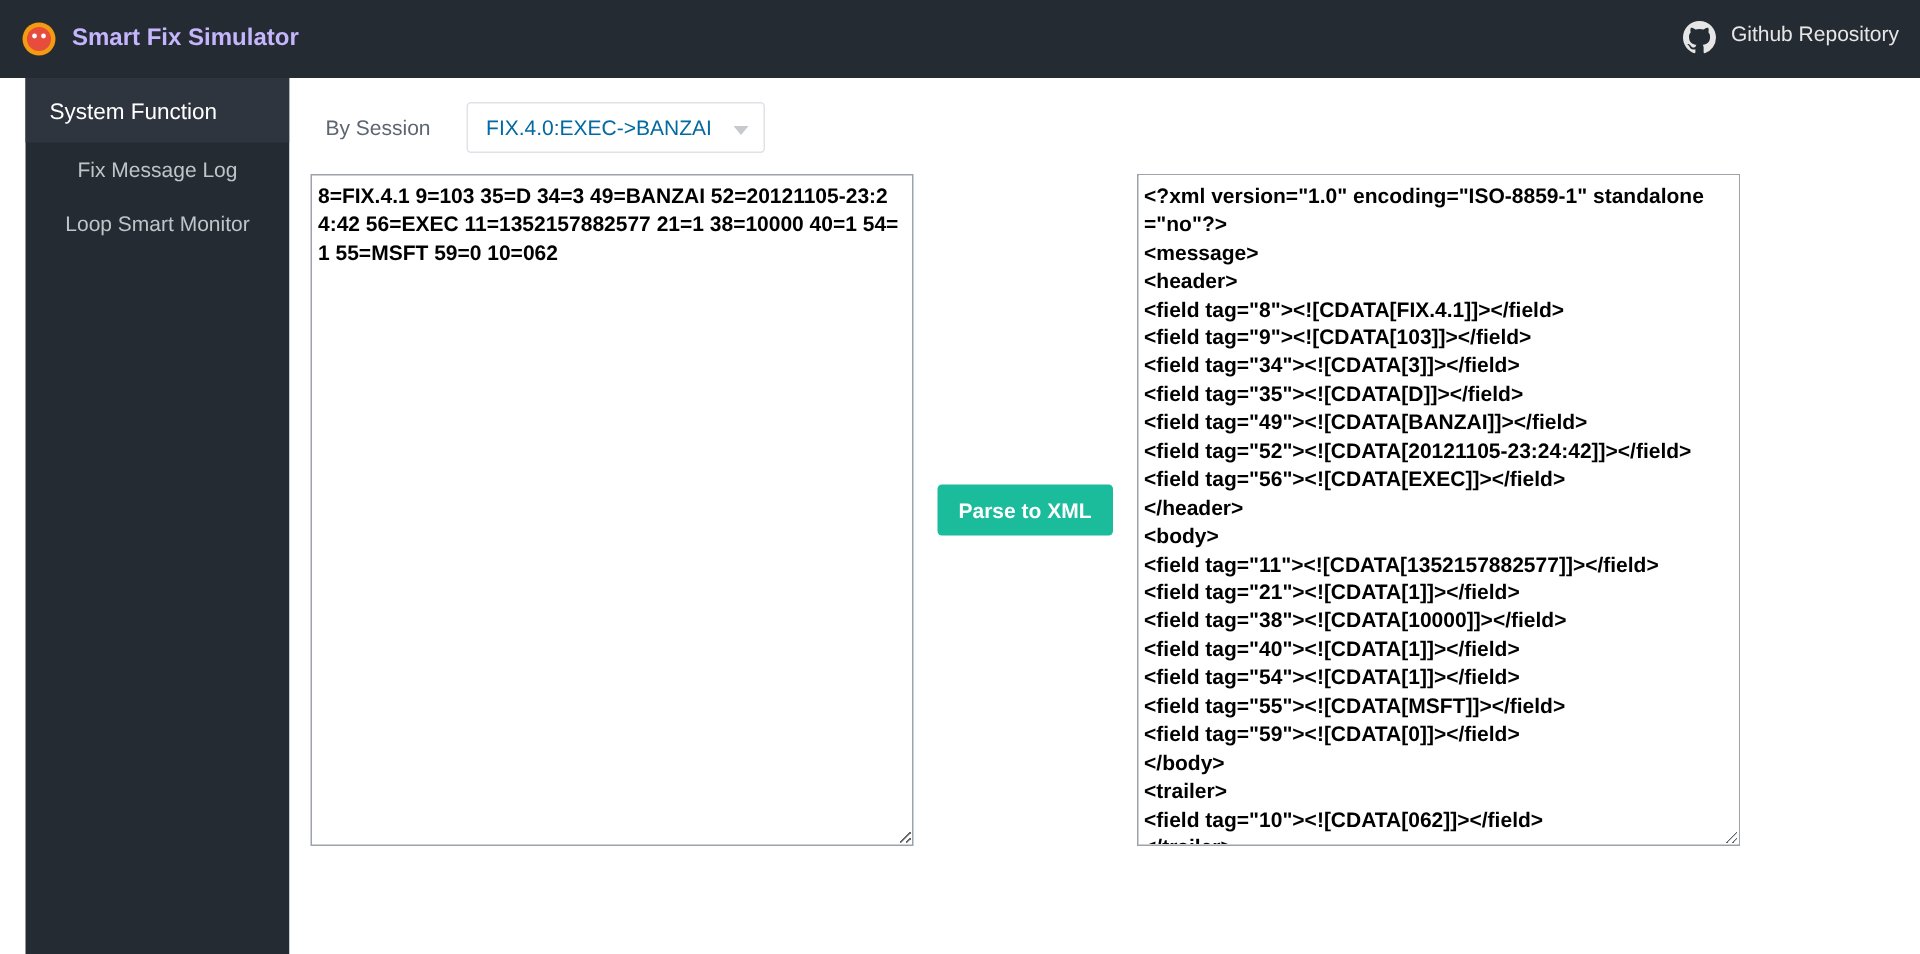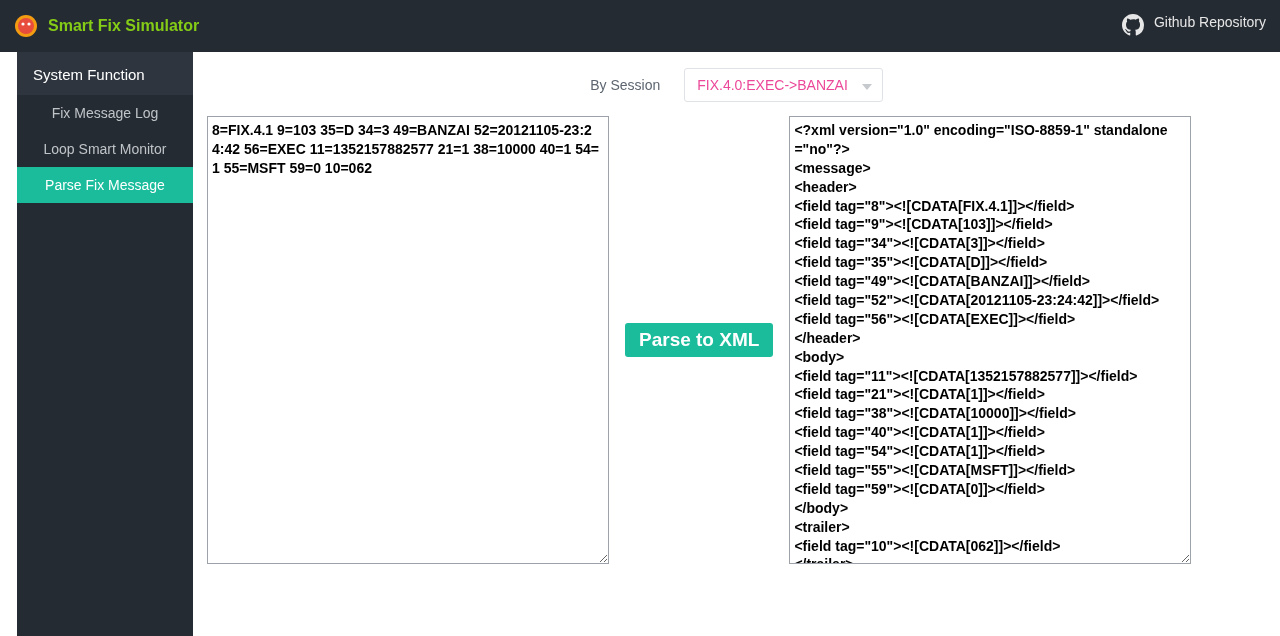--- a/index.html
+++ b/index.html
@@ -14,21 +14,21 @@
     display: flex;
     align-items: center;
     padding: 0 14px;
   }
   .topbar .brand {
     display: flex;
     align-items: center;
     gap: 10px;
   }
   .topbar .brand-title {
-    color: #84cc16;
+    color: #c4b5fd;
     font-size: 16px;
     font-weight: 600;
   }
   .topbar .spacer { flex: 1; }
   .topbar .gh-link {
     display: flex;
     align-items: flex-start;
     gap: 10px;
     color: #e6e6e6;
     font-size: 14px;
@@ -71,35 +71,34 @@
     overflow: auto;
   }
 
   .filter-bar {
     display: flex;
     align-items: center;
     gap: 14px;
     margin-bottom: 14px;
     font-size: 14px;
     color: #5d6670;
-    justify-content: center;
   }
   .filter-bar .label { padding: 6px 10px; color: #5d6670; }
   .select-wrap {
     position: relative;
     display: inline-flex;
     align-items: center;
     border: 1px solid #dfe2e6;
     border-radius: 3px;
     height: 34px;
     padding: 0 34px 0 12px;
     min-width: 160px;
     background: #fff;
     cursor: pointer;
-    color: #ec4899;
+    color: #0369a1;
   }
   .select-wrap .chev {
     position: absolute;
     right: 10px;
     top: 50%;
     transform: translateY(-50%);
     pointer-events: none;
   }
 
   .work-row {
@@ -121,21 +120,21 @@
     white-space: pre-wrap;
     word-break: break-all;
   }
   .parse-btn {
     background: #1abc9c;
     color: #fff;
     border: none;
     border-radius: 3px;
     height: 34px;
     padding: 0 14px;
-    font-size: 19px;
+    font-size: 14px;
     font-weight: 600;
     cursor: pointer;
     white-space: nowrap;
   }
 
   .logo-svg { width: 24px; height: 24px; }
 </style>
 </head>
 <body>
 
@@ -158,21 +157,20 @@
     </span>
     <span>Github Repository</span>
   </div>
 </div>
 
 <div class="shell">
   <nav class="sidebar">
     <div class="group-head">System Function</div>
     <div class="nav-item"><span>Fix Message Log</span></div>
     <div class="nav-item"><span>Loop Smart Monitor</span></div>
-    <div class="nav-item active"><span>Parse Fix Message</span></div>
   </nav>
 
   <main class="main">
     <div class="filter-bar">
       <span class="label">By Session</span>
       <div class="select-wrap">
         <span>FIX.4.0:EXEC-&gt;BANZAI</span>
         <span class="chev">
           <svg width="10" height="6" viewBox="0 0 10 6">
               <path d="M0 0 L5 6 L10 0 Z" fill="#c6c9cd"></path>

